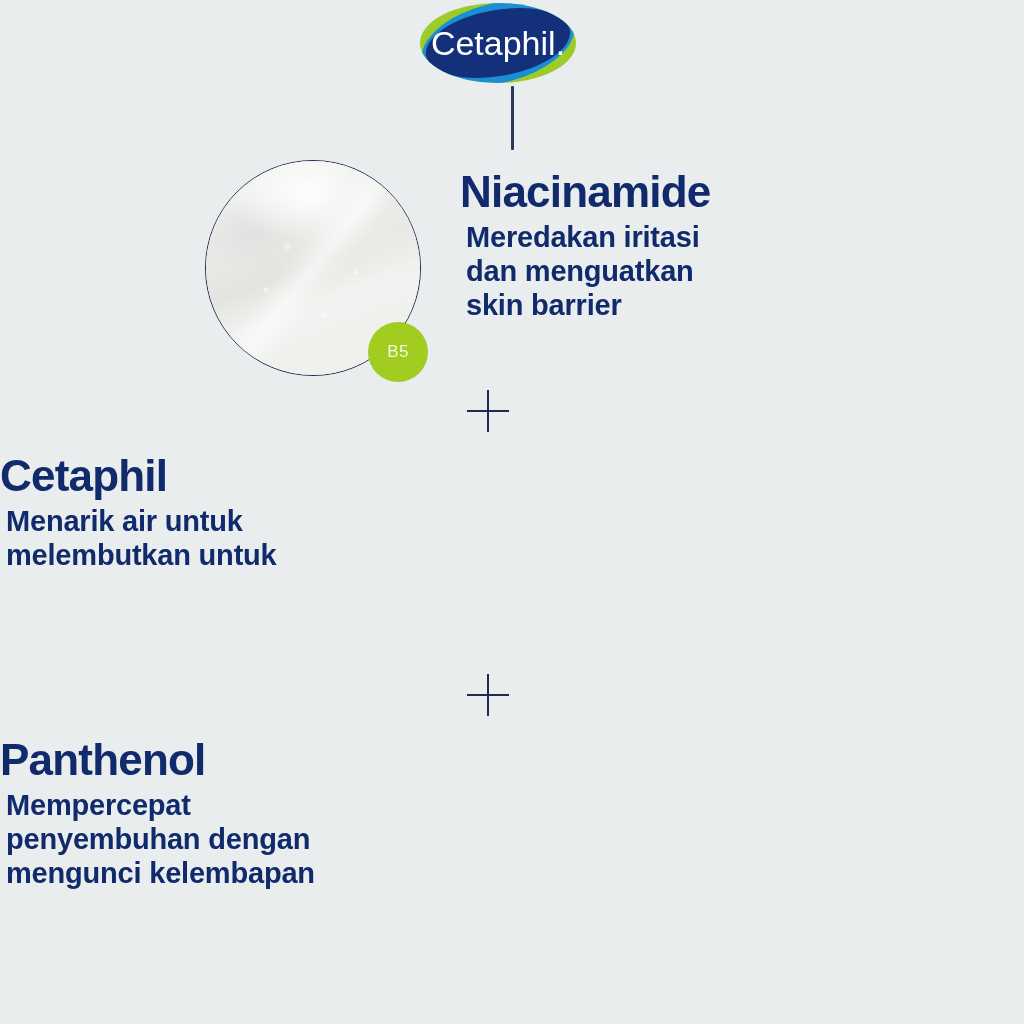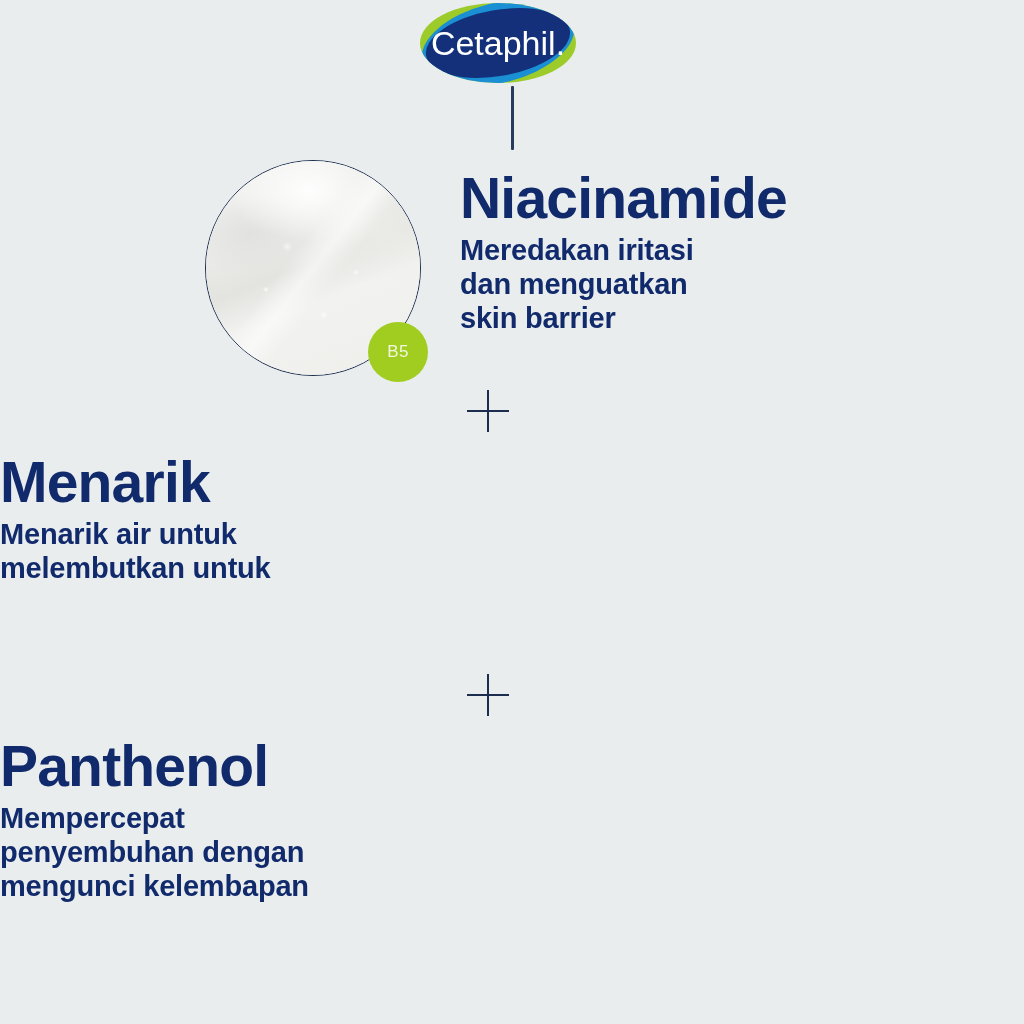--- a/index.html
+++ b/index.html
@@ -166,34 +166,34 @@
     top: 174px;
   }
 
   
   .text-col {
     flex: 1 1 auto;
     padding-top: 22px;
   }
   .ing-title {
     color: #112a6b;
-    font-size: 57px;
+    font-size: 44px;
     font-weight: bold;
     line-height: 1.0;
     letter-spacing: -0.8px;
     margin: 0 0 6px 0;
     font-stretch: condensed;
   }
   .ing-desc {
     color: #112a6b;
     font-size: 29px;
     font-weight: bold;
     line-height: 1.18;
     letter-spacing: -0.2px;
-    margin: 0;
+    margin: 6px;
   }
   .ing-desc span { display: block; }
 
   
   .plus-row {
     position: relative;
     height: 46px;
   }
   .plus {
     position: absolute;
@@ -254,21 +254,21 @@
       </p>
     </div>
   </div>
 
   <div class="plus-row">
     <div class="plus"></div>
   </div>
 
   <div class="row">
     <div class="text-col">
-      <h2 class="ing-title">Menarik</h2>
+      <h2 class="ing-title">Cetaphil</h2>
       <p class="ing-desc">
         <span>Menarik air untuk</span>
         <span>melembutkan untuk</span>
       </p>
     </div>
   </div>
 
   <div class="plus-row">
     <div class="plus"></div>
   </div>

